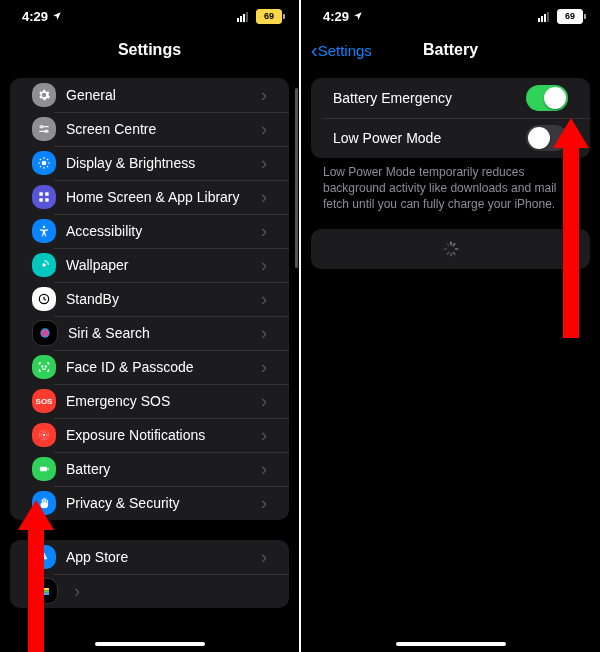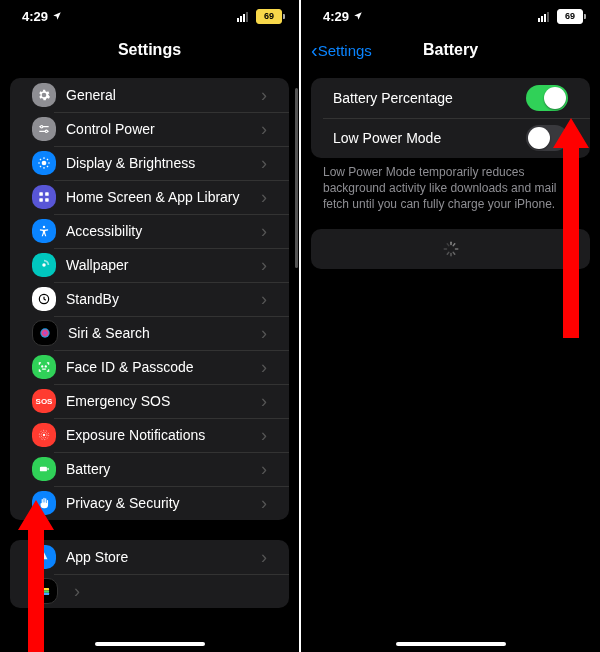--- a/index.html
+++ b/index.html
@@ -121,21 +121,21 @@
           <span class="icon ic-control">
               <svg viewBox="0 0 24 24" fill="none" stroke="#fff" stroke-width="2">
                 <circle cx="8" cy="8" r="2"></circle>
                 <line x1="4" y1="8" x2="6" y2="8"></line>
                 <line x1="10" y1="8" x2="20" y2="8"></line>
                 <circle cx="16" cy="16" r="2"></circle>
                 <line x1="4" y1="16" x2="14" y2="16"></line>
                 <line x1="18" y1="16" x2="20" y2="16"></line>
               </svg>
             </span>
-          <span class="label">Control Power</span>
+          <span class="label">Screen Centre</span>
           <span class="chev">›</span>
         </div>
 
         <div class="row">
           <span class="icon ic-display">
               <svg viewBox="0 0 24 24" fill="#fff">
                 <circle cx="12" cy="12" r="4"></circle>
                 <g stroke="#fff" stroke-width="2">
                   <line x1="12" y1="2" x2="12" y2="5"></line>
                   <line x1="12" y1="19" x2="12" y2="22"></line>
@@ -327,21 +327,21 @@
       <div class="nav-back">
         <span class="nav-back-chev">‹</span>
         <span>Settings</span>
       </div>
       <span class="nav-title">Battery</span>
     </div>
 
     <div class="content">
       <div class="list-group" style="margin-bottom:0;">
         <div class="row row-tall rownoborder">
-          <span class="label">Battery Percentage</span>
+          <span class="label">Battery Emergency</span>
           <span class="toggle on">
               <span class="knob"></span>
             </span>
         </div>
         <div class="row row-tall">
           <span class="label">Low Power Mode</span>
           <span class="toggle off">
               <span class="knob"></span>
             </span>
         </div>

